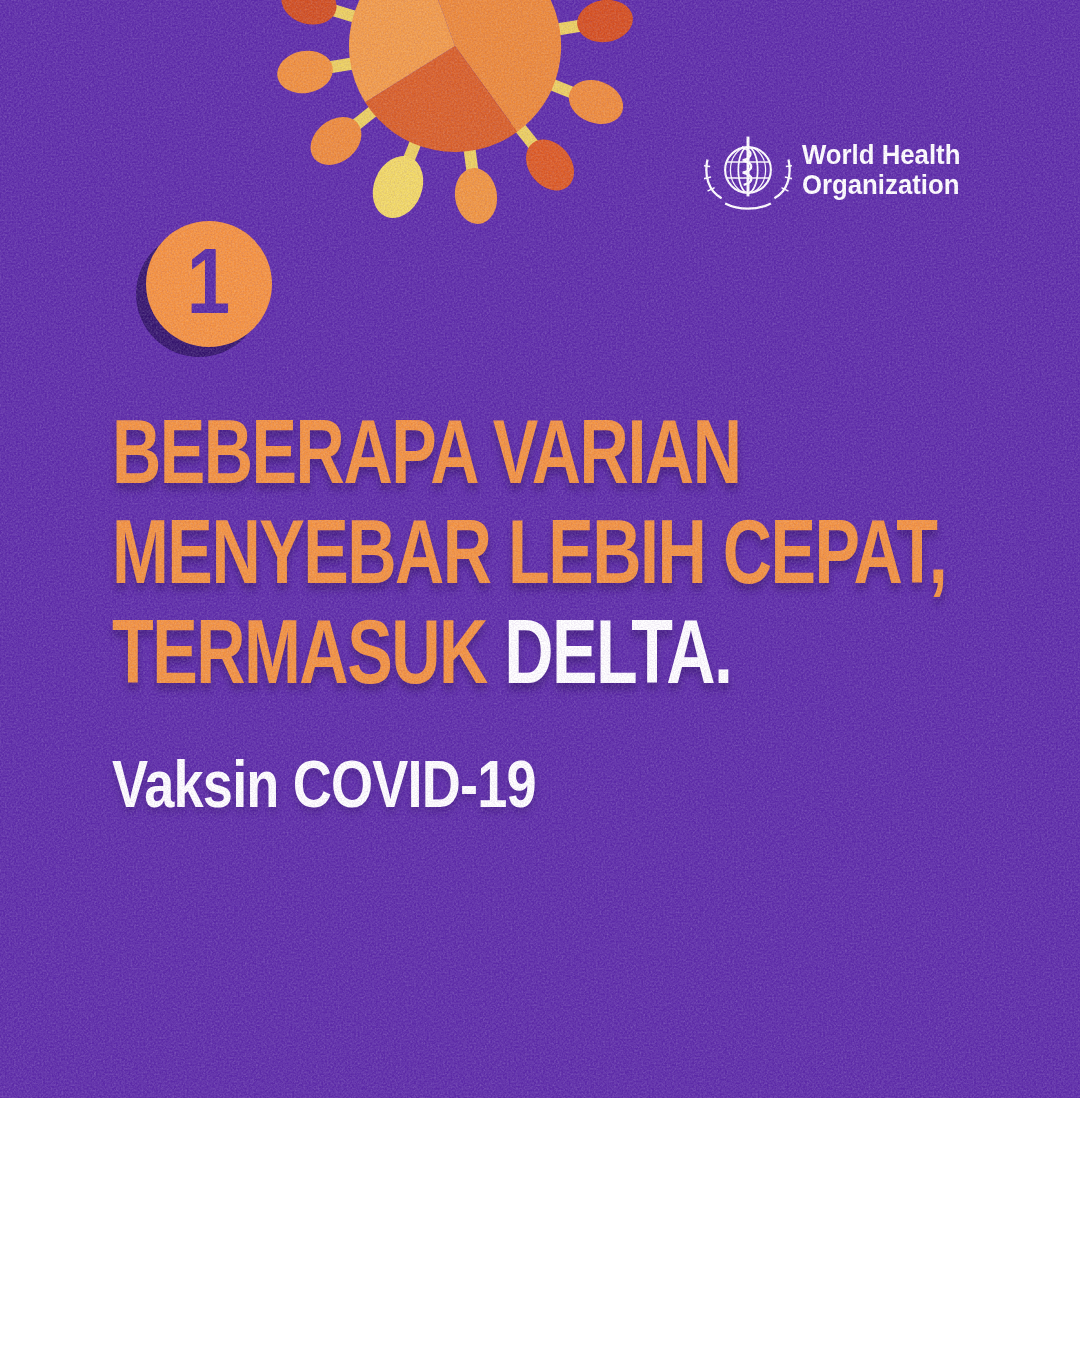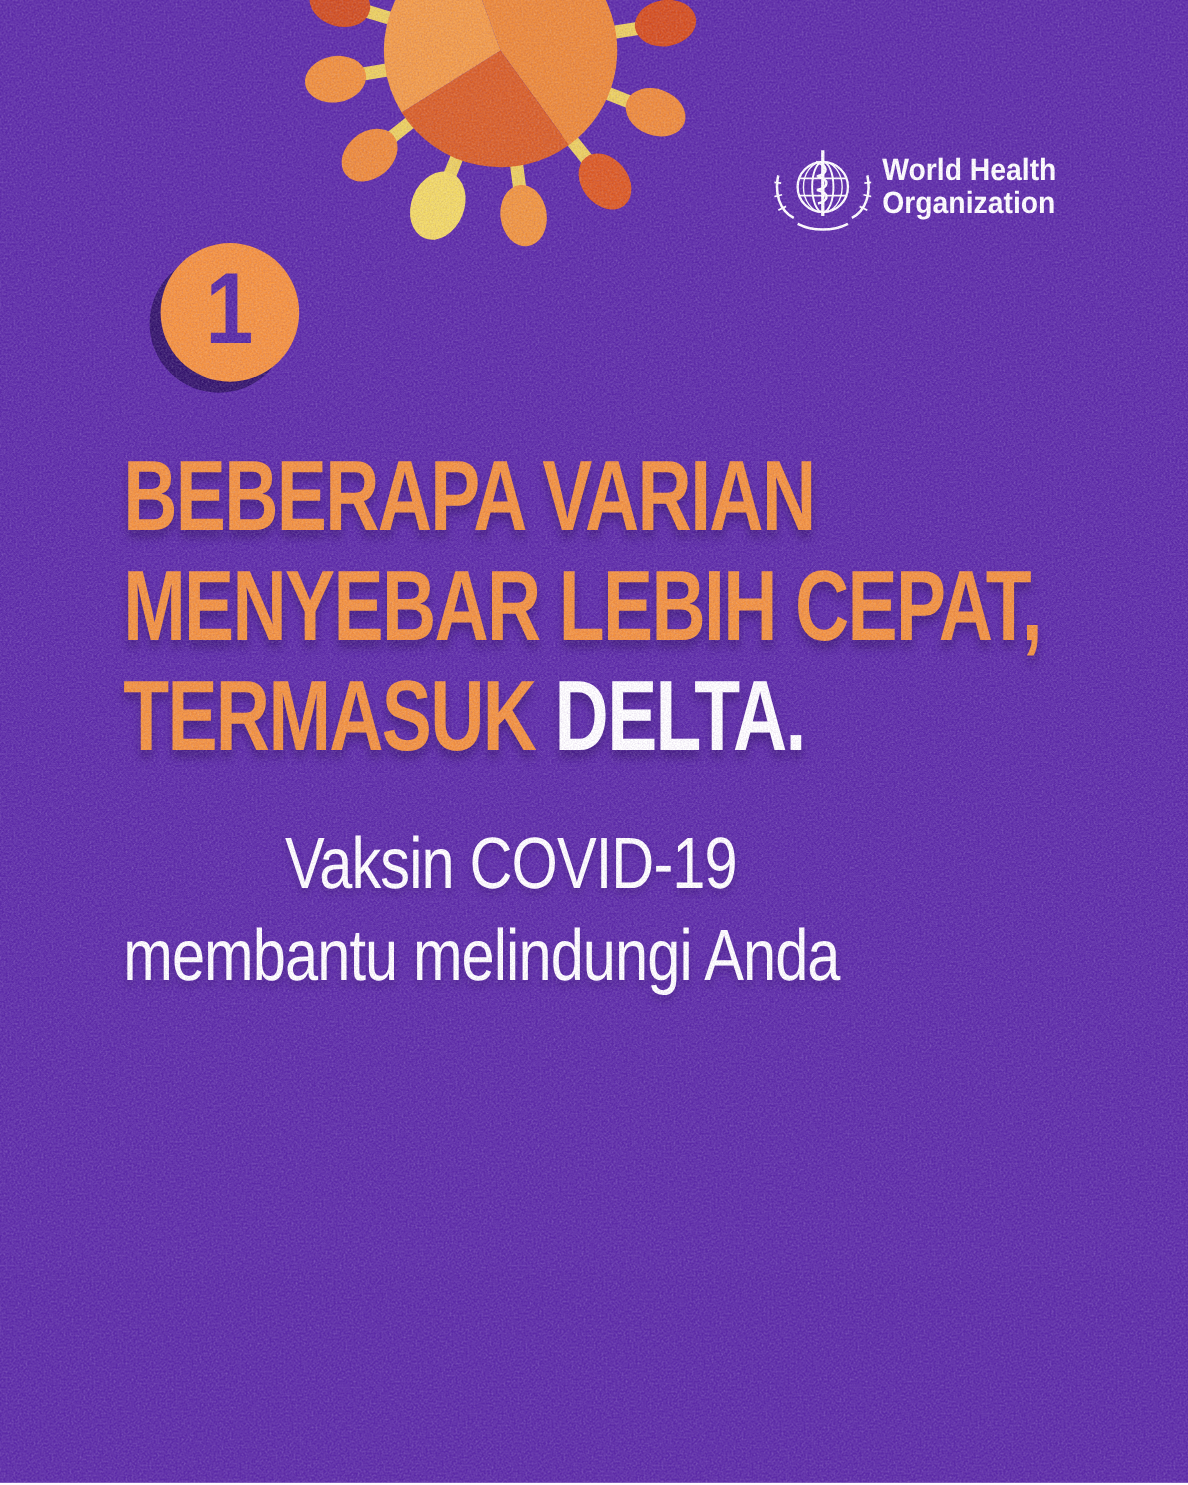--- a/index.html
+++ b/index.html
@@ -3,21 +3,21 @@
 <meta charset="utf-8">
 <style>
   html, body { margin: 0; padding: 0; }
   body {
     width: 1080px; height: 1350px;
     font-family: "Liberation Sans", sans-serif;
     overflow: hidden;
   }
   .poster {
     position: relative;
-    width: 1080px; height: 1348px;
+    width: 1080px; height: 1098px;
     background: #5c2ba8;
     overflow: hidden;
   }
   .noise-layer {
     position: absolute; inset: 0;
     pointer-events: none;
   }
   .virus-illustration {
     position: absolute; top: 0; left: 0;
     pointer-events: none;
@@ -65,27 +65,26 @@
   }
   .headline .squeeze, .body-copy .squeeze {
     display: inline-block;
     transform: scaleX(0.75);
     transform-origin: left center;
   }
   .headline .white { color: #ffffff; }
   .body-copy {
     position: absolute; left: 112px; top: 742px;
     color: #ffffff;
-    font-weight: normal;
+    font-weight: bold;
     font-size: 66px;
     letter-spacing: -1px;
     line-height: 84px;
     white-space: nowrap;
     text-shadow: 0 5px 8px rgba(32, 9, 76, 0.30);
-    text-align: center;
   }
   .body-copy .squeeze { transform: scaleX(0.82); }
 </style>
 </head>
 <body>
 
 <div class="poster">
 
   <svg class="virus-illustration" width="1080" height="240" viewBox="0 0 1080 240">
 
@@ -151,23 +150,20 @@
     </div>
     <div>
       <span class="squeeze"><span>TERMASUK </span><span class="white">DELTA.</span></span>
     </div>
   </div>
 
   <div class="body-copy">
     <div>
       <span class="squeeze">Vaksin COVID-19</span>
     </div>
-    <div>
-      <span class="squeeze">membantu melindungi Anda</span>
-    </div>
   </div>
 
   <svg class="noise-layer" width="1080" height="1350">
     <filter id="grainLight" x="0" y="0" width="100%" height="100%">
       <feTurbulence type="fractalNoise" baseFrequency="0.55" numOctaves="2" seed="7" stitchTiles="stitch"></feTurbulence>
       <feColorMatrix type="matrix" values="0 0 0 0 1  0 0 0 0 1  0 0 0 0 1  0.9 0.9 0.9 0 -1.05"></feColorMatrix>
     </filter>
     <filter id="grainDark" x="0" y="0" width="100%" height="100%">
       <feTurbulence type="fractalNoise" baseFrequency="0.7" numOctaves="2" seed="42" stitchTiles="stitch"></feTurbulence>
       <feColorMatrix type="matrix" values="0 0 0 0 0.12  0 0 0 0 0.02  0 0 0 0 0.3  0.9 0.9 0.9 0 -1.15"></feColorMatrix>

